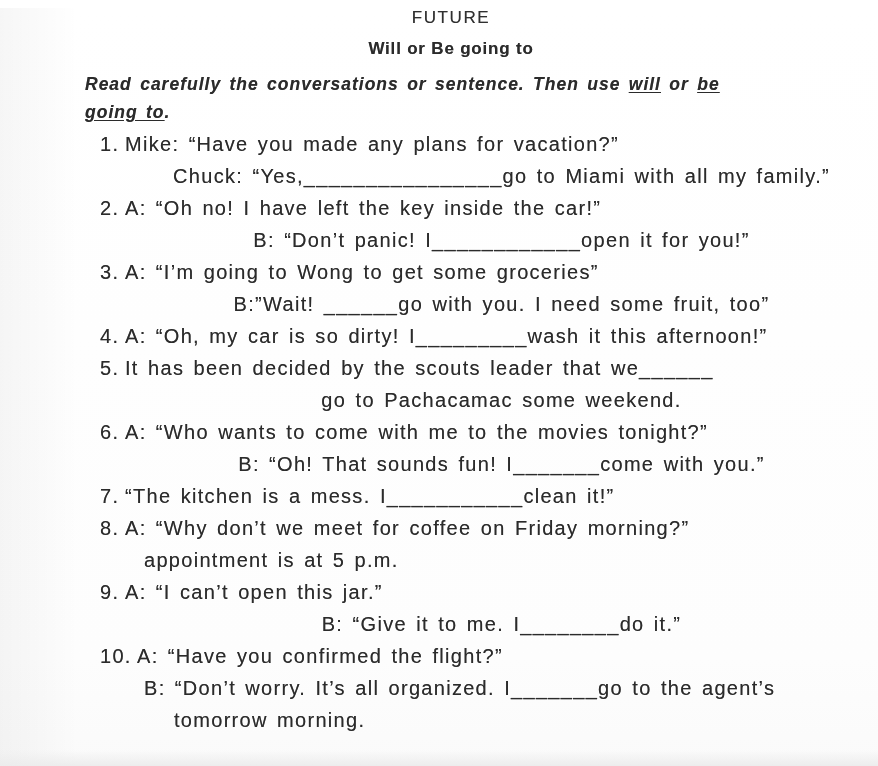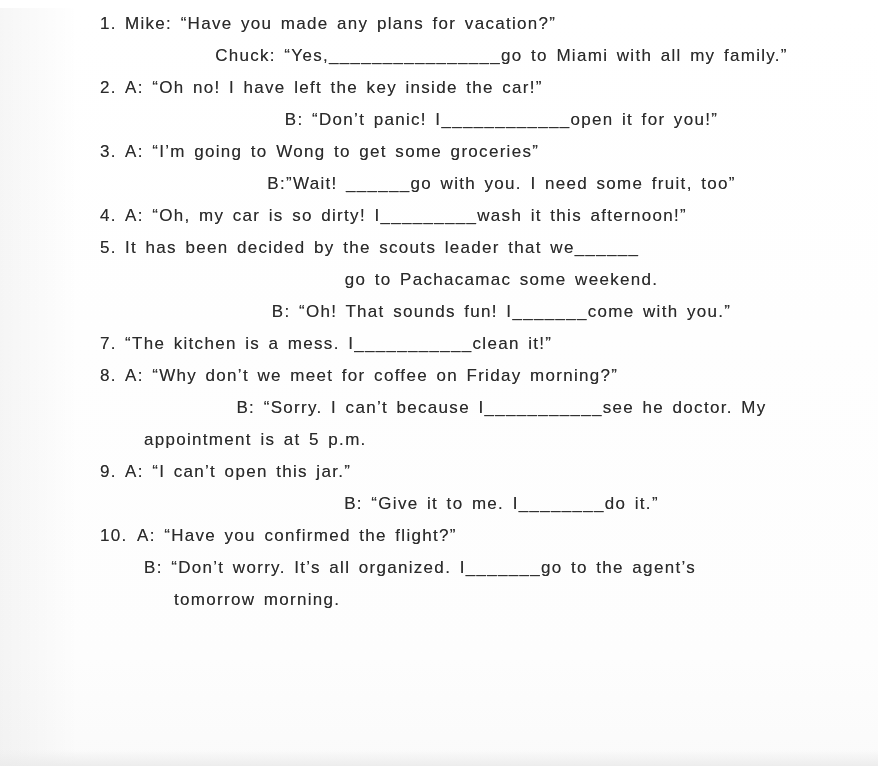--- a/index.html
+++ b/index.html
@@ -54,58 +54,61 @@
     letter-spacing: 1.0px;
     word-spacing: 2.5px;
     white-space: nowrap;
   }
   .instructions .u { text-decoration: underline; text-underline-offset: 2px; }
   .exercise {
     margin: 2px 0 0 100px;
     padding: 0;
   }
   .line {
-    font-size: 17px;
+    font-size: 20px;
     line-height: 32px;
     letter-spacing: 1.3px;
     word-spacing: 2.5px;
     white-space: nowrap;
   }
   .num {
     display: inline-block;
     min-width: 22px;
     margin-right: 3px;
   }
   .num.wide { min-width: 34px; }
   .ind-1 { padding-left: 25px; text-align: center; }
   .ind-2 { padding-left: 44px; }
   .ind-3 { padding-left: 74px; }
 </style>
 </head>
 <body>
 
 <div class="page">
   <div class="header">
+    <div class="title">FUTURE</div>
+    <div class="subtitle">Will or Be going to</div>
   </div>
 
+  <p class="instructions" id="instructions"><span class="">Read carefully the conversations or sentence. Then use </span><span class="u">will</span><span class=""> or </span><span class="u">be</span><br><span class="u">going to</span><span class="">.</span></p>
 
   <div class="exercise" id="exercise">
       <div class="line"><span class="num">1.</span><span>Mike: “Have you made any plans for vacation?”</span></div>
       <div class="line ind-1"><span>Chuck: “Yes,________________go to Miami with all my family.”</span></div>
       <div class="line"><span class="num">2.</span><span>A: “Oh no! I have left the key inside the car!”</span></div>
       <div class="line ind-1"><span>B: “Don’t panic! I____________open it for you!”</span></div>
       <div class="line"><span class="num">3.</span><span>A: “I’m going to Wong to get some groceries”</span></div>
       <div class="line ind-1"><span>B:”Wait! ______go with you. I need some fruit, too”</span></div>
       <div class="line"><span class="num">4.</span><span>A: “Oh, my car is so dirty! I_________wash it this afternoon!”</span></div>
       <div class="line"><span class="num">5.</span><span>It has been decided by the scouts leader that we______</span></div>
       <div class="line ind-1"><span>go to Pachacamac some weekend.</span></div>
+      <div class="line"><span class="num">6.</span><span>A: “Who wants to come with me to the movies tonight?”</span></div>
       <div class="line ind-1"><span>B: “Oh! That sounds fun! I_______come with you.”</span></div>
       <div class="line"><span class="num">7.</span><span>“The kitchen is a mess. I___________clean it!”</span></div>
       <div class="line"><span class="num">8.</span><span>A: “Why don’t we meet for coffee on Friday morning?”</span></div>
-      <div class="line ind-1"><span>B: “Sorry. I can’t because I___________see he doctor. My</span></div>
       <div class="line ind-2"><span>appointment is at 5 p.m.</span></div>
       <div class="line"><span class="num">9.</span><span>A: “I can’t open this jar.”</span></div>
       <div class="line ind-1"><span>B: “Give it to me. I________do it.”</span></div>
       <div class="line"><span class="num wide">10.</span><span>A: “Have you confirmed the flight?”</span></div>
       <div class="line ind-2"><span>B: “Don’t worry. It’s all organized. I_______go to the agent’s</span></div>
       <div class="line ind-3"><span>tomorrow morning.</span></div>
     </div>
 
   <div class="edge-left"></div>
   <div class="edge-bottom"></div>

